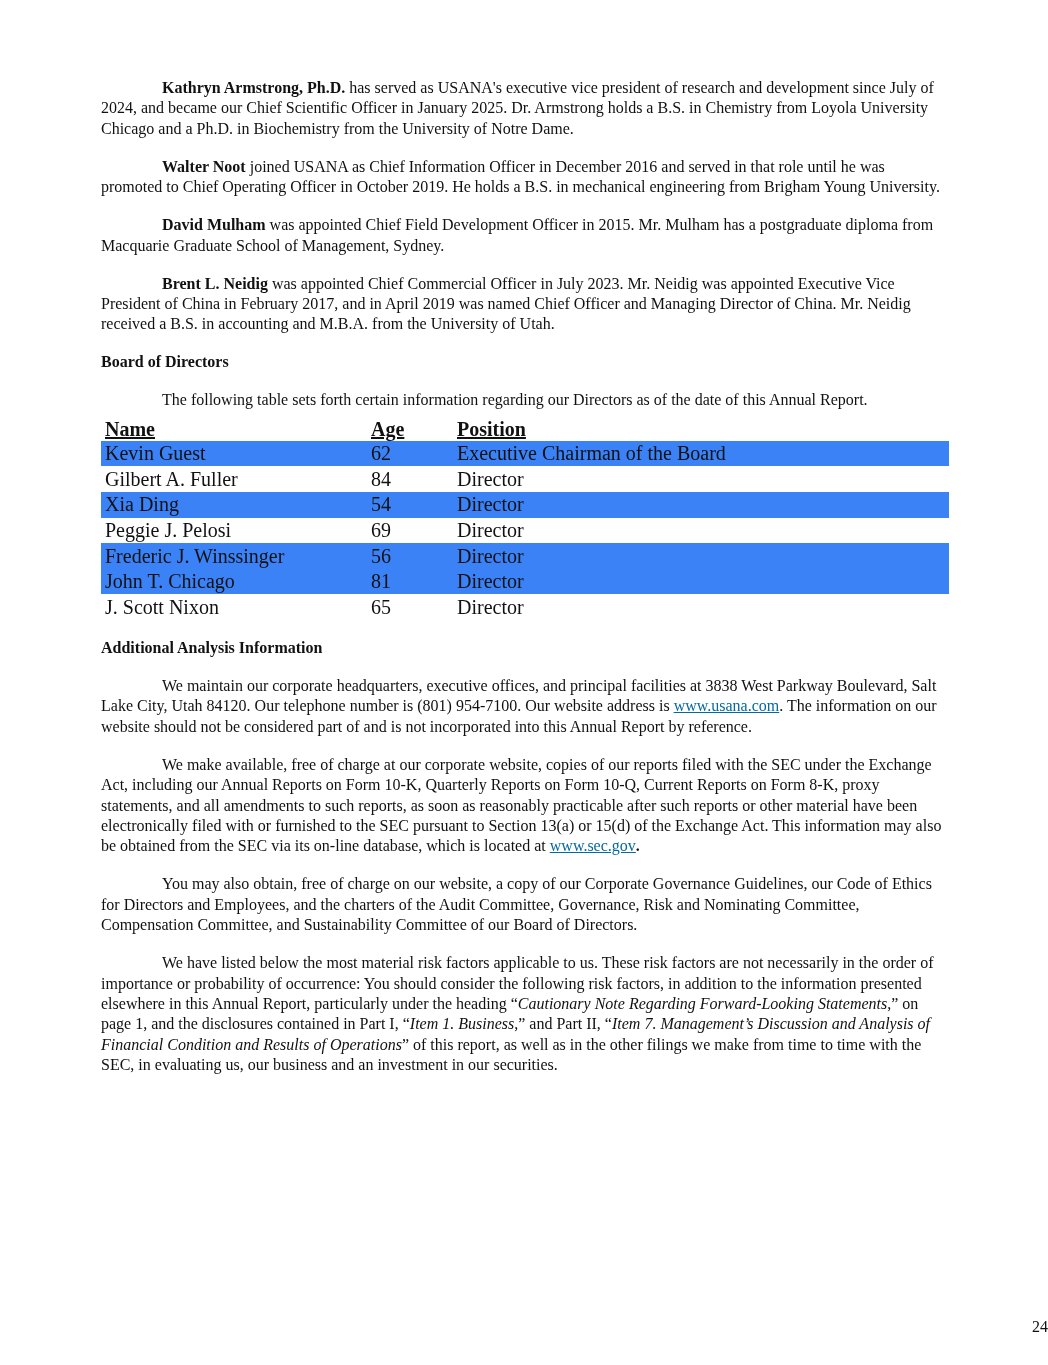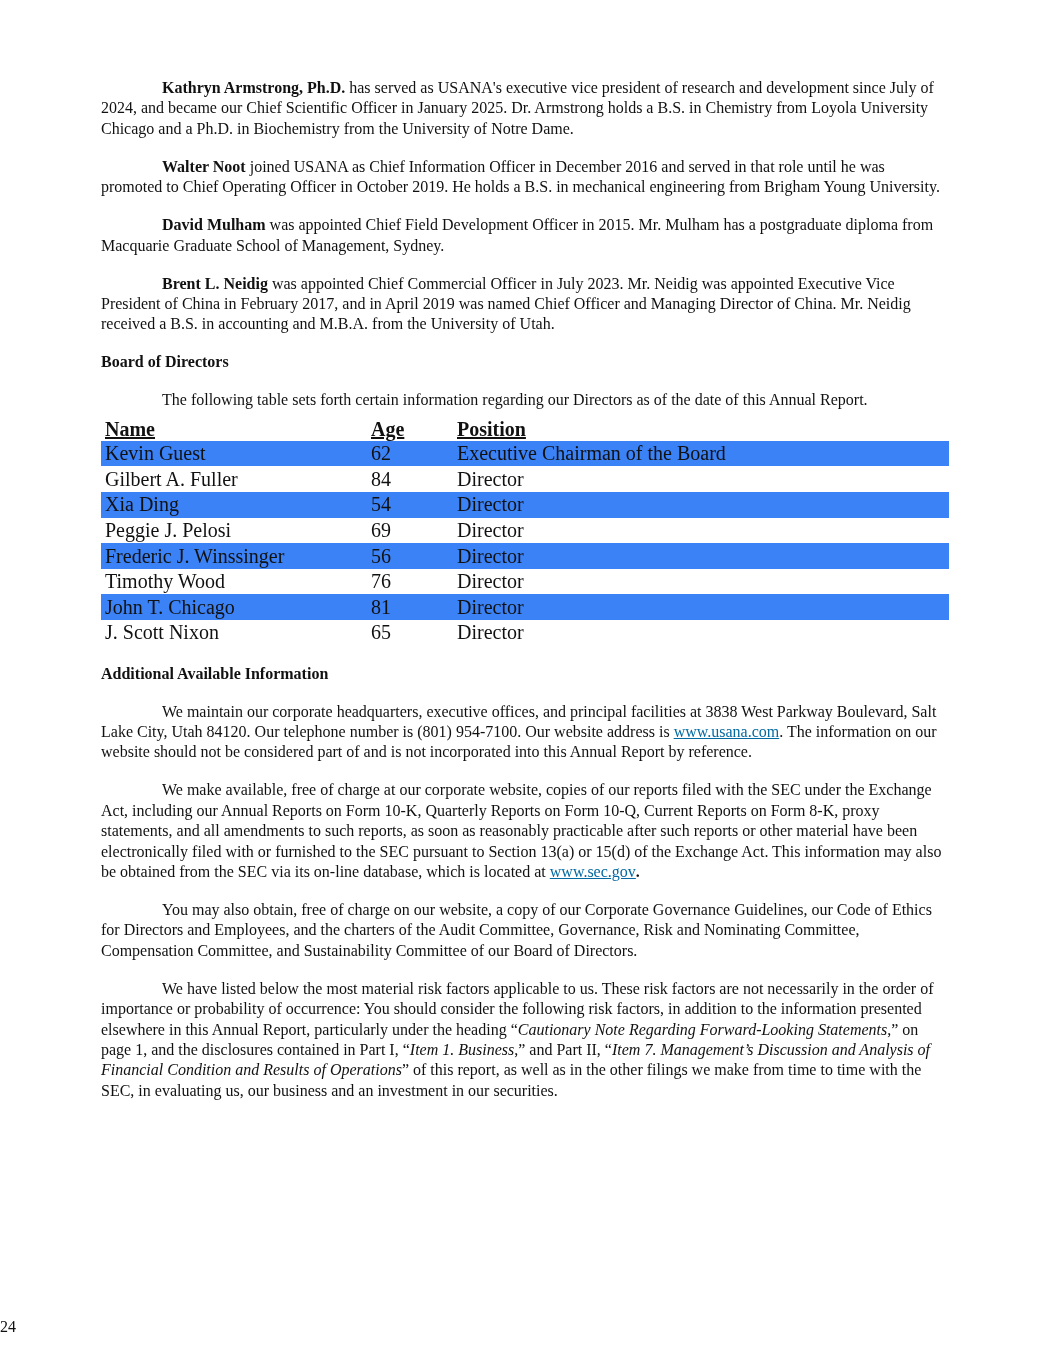--- a/index.html
+++ b/index.html
@@ -15,21 +15,21 @@
   b { font-weight: bold; }
   i { font-style: italic; }
   .heading { font-weight: bold; margin-bottom: 17.6px; line-height: 20.4px; }
   a.link { color: #0369a1; text-decoration: underline; }
   table.dir { border-collapse: collapse; width: 848px; margin-top: 6px; margin-bottom: 18px; }
   table.dir th, table.dir td { text-align: left; padding: 0 4px; height: 25.6px; font-size: 20px; vertical-align: middle; }
   table.dir th { font-weight: bold; text-decoration: underline; height: 24px; vertical-align: bottom; }
   table.dir tr.shade td { background: #3b82f6; }
   .col-name { width: 258px; }
   .col-age { width: 78px; }
-  .page-num { position: absolute; left: 0; width: 1048px; top: 1318px; text-align: left; font-size: 16px; }
+  .page-num { position: absolute; left: 0; width: 1048px; top: 1318px; text-align: right; font-size: 16px; }
 </style>
 </head>
 <body>
 
 <div class="page">
 
 
   <p class="para indent"><b>Kathryn Armstrong, Ph.D.</b><span> has served as USANA's executive vice president of research and development since July of 2024, and became our Chief Scientific Officer in January 2025. Dr. Armstrong holds a B.S. in Chemistry from Loyola University Chicago and a Ph.D. in Biochemistry from the University of Notre Dame.</span></p>
 
   <p class="para indent"><b>Walter Noot</b><span> joined USANA as Chief Information Officer in December 2016 and served in that role until he was promoted to Chief Operating Officer in October 2019. He holds a B.S. in mechanical engineering from Brigham Young University.</span></p>
@@ -69,39 +69,34 @@
       <tr>
         <td>Peggie J. Pelosi</td>
         <td>69</td>
         <td>Director</td>
       </tr>
       <tr class="shade">
         <td>Frederic J. Winssinger</td>
         <td>56</td>
         <td>Director</td>
       </tr>
-      <tr>
-        <td>Timothy Wood</td>
-        <td>76</td>
-        <td>Director</td>
-      </tr>
       <tr class="shade">
         <td>John T. Chicago</td>
         <td>81</td>
         <td>Director</td>
       </tr>
       <tr>
         <td>J. Scott Nixon</td>
         <td>65</td>
         <td>Director</td>
       </tr>
     </tbody>
   </table>
 
-  <p class="heading">Additional Available Information</p>
+  <p class="heading">Additional Analysis Information</p>
 
   <p class="para indent"><span>We maintain our corporate headquarters, executive offices, and principal facilities at 3838 West Parkway Boulevard, Salt Lake City, Utah 84120. Our telephone number is (801) 954-7100. Our website address is </span><a class="link">www.usana.com</a><span>. The information on our website should not be considered part of and is not incorporated into this Annual Report by reference.</span></p>
 
   <p class="para indent"><span>We make available, free of charge at our corporate website, copies of our reports filed with the SEC under the Exchange Act, including our Annual Reports on Form 10-K, Quarterly Reports on Form 10-Q, Current Reports on Form 8-K, proxy statements, and all amendments to such reports, as soon as reasonably practicable after such reports or other material have been electronically filed with or furnished to the SEC pursuant to Section 13(a) or 15(d) of the Exchange Act. This information may also be obtained from the SEC via its on-line database, which is located at </span><a class="link">www.sec.gov</a><b>.</b></p>
 
   <p class="para indent">You may also obtain, free of charge on our website, a copy of our Corporate Governance Guidelines, our Code of Ethics for Directors and Employees, and the charters of the Audit Committee, Governance, Risk and Nominating Committee, Compensation Committee, and Sustainability Committee of our Board of Directors.</p>
 
 
   <p class="indent"><span>We have listed below the most material risk factors applicable to us. These risk factors are not necessarily in the order of importance or probability of occurrence: You should consider the following risk factors, in addition to the information presented elsewhere in this Annual Report, particularly under the heading “</span><i>Cautionary Note Regarding Forward-Looking Statements</i><span>,” on page 1, and the disclosures contained in Part I, “</span><i>Item 1. Business</i><span>,” and Part II, “</span><i>Item 7. Management’s Discussion and Analysis of Financial Condition and Results of Operations</i><span>” of this report, as well as in the other filings we make from time to time with the SEC, in evaluating us, our business and an investment in our securities.</span></p>
 

